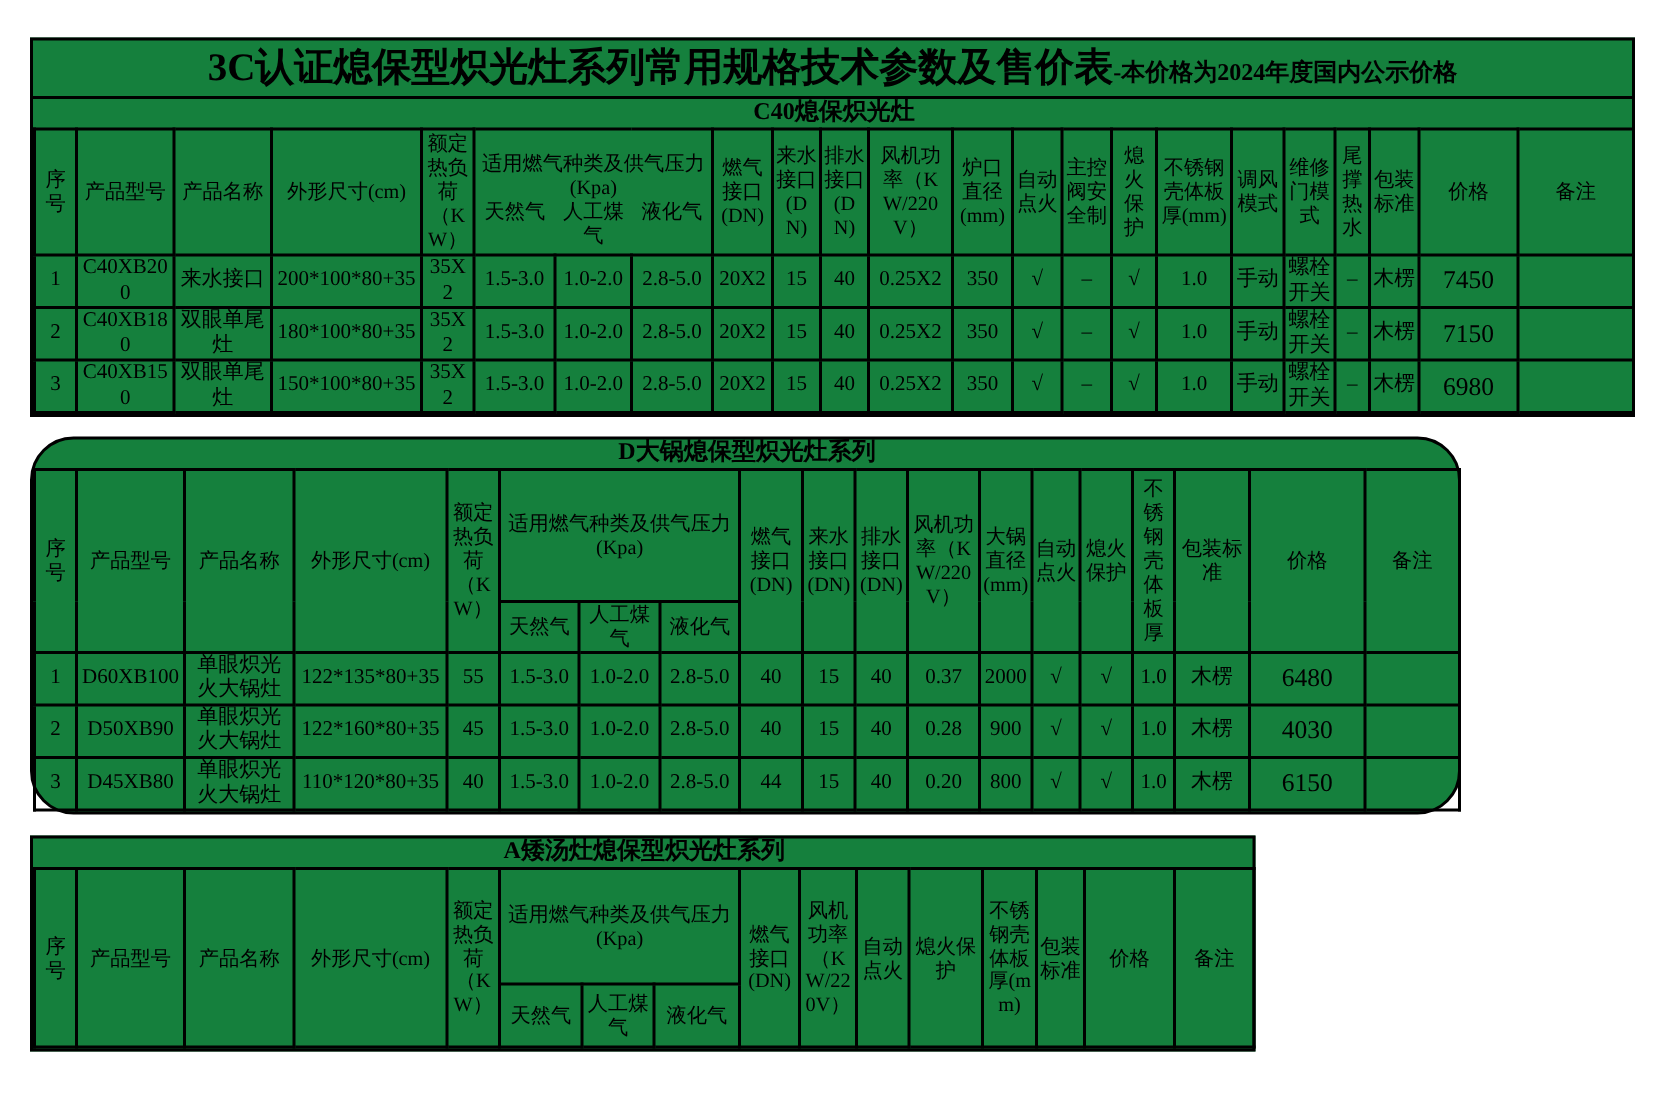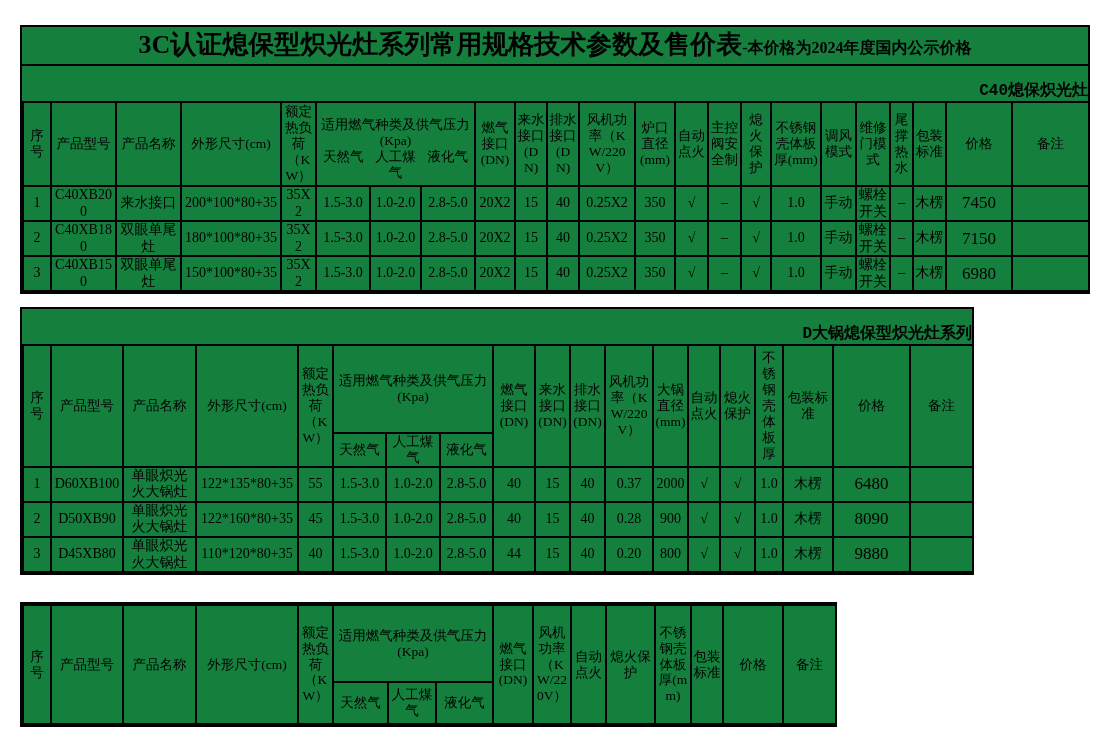--- a/index.html
+++ b/index.html
@@ -1,27 +1,27 @@
 <!DOCTYPE html>
 <html><head>
 <meta charset="utf-8">
 <style>
   html,body{margin:0;padding:0;background:#fff;}
   body{width:1105px;height:733px;overflow:hidden;color:#000;
        font-family:"Liberation Serif","DejaVu Serif",serif;}
   .page{padding:25px 19px 0 20px;}
   .box{border:2px solid #000;background:#15803d;}
   .box-c40{width:1066px;margin-bottom:13px;}
-  .box-d{width:950px;margin-bottom:27px;}
+  .box-d{width:950px;margin-bottom:14px;border-radius:29px;}
   .box-a{width:813px;}
   .title-row{border-bottom:2px solid #000;text-align:center;padding:0 0 2px 0;white-space:nowrap;}
   .title-main{font-size:26px;font-weight:bold;letter-spacing:0px;}
   .title-suffix{font-size:16px;font-weight:bold;}
   .core{border-bottom:2px solid #000;font-weight:bold;font-size:15.5px;line-height:17px;padding:1px 3px 2px 2px;text-align:left;}
-  .sec-label{font-weight:bold;font-size:16px;line-height:18px;padding:16px 0 1px 2px;text-align:right;font-family:Liberation Mono, monospace;}
+  .sec-label{font-weight:bold;font-size:16px;line-height:18px;padding:0 0 1px 2px;text-align:center;}
   table{border-collapse:collapse;table-layout:fixed;width:100%;}
   th,td{border:2px solid #000;text-align:center;vertical-align:middle;
         font-weight:normal;font-size:13.5px;line-height:1.18;
         padding:0 1px;word-break:break-all;overflow:hidden;}
   td{font-size:14px;}
   .t1 .hrow th{height:82px;}
   .t1 tbody tr{height:33px;}
   .t2 .hrow1 th{height:86px;}
   .t2 .hrow2 th{height:30px;}
   .t2 tbody tr{height:35px;}
@@ -273,49 +273,50 @@
             <td>2.8-5.0</td>
             <td>40</td>
             <td>15</td>
             <td>40</td>
             <td>0.28</td>
             <td>900</td>
             <td>√</td>
             <td>√</td>
             <td>1.0</td>
             <td>木楞</td>
-            <td>8090</td>
+            <td>4030</td>
             <td></td>
           </tr>
           <tr>
             <td>3</td>
             <td>D45XB80</td>
             <td>单眼炽光火大锅灶</td>
             <td>110*120*80+35</td>
             <td>40</td>
             <td>1.5-3.0</td>
             <td>1.0-2.0</td>
             <td>2.8-5.0</td>
             <td>44</td>
             <td>15</td>
             <td>40</td>
             <td>0.20</td>
             <td>800</td>
             <td>√</td>
             <td>√</td>
             <td>1.0</td>
             <td>木楞</td>
-            <td>9880</td>
+            <td>6150</td>
             <td></td>
           </tr>
         </tbody>
     </table>
   </div>
 
   <div class="box box-a">
+    <div class="sec-label">A矮汤灶熄保型炽光灶系列</div>
     <table class="t3">
       <colgroup>
         <col style="width:28px">
           <col style="width:72px">
           <col style="width:73px">
           <col style="width:102px">
         <col style="width:35px">
           <col style="width:55px">
           <col style="width:48px">
           <col style="width:57px">

